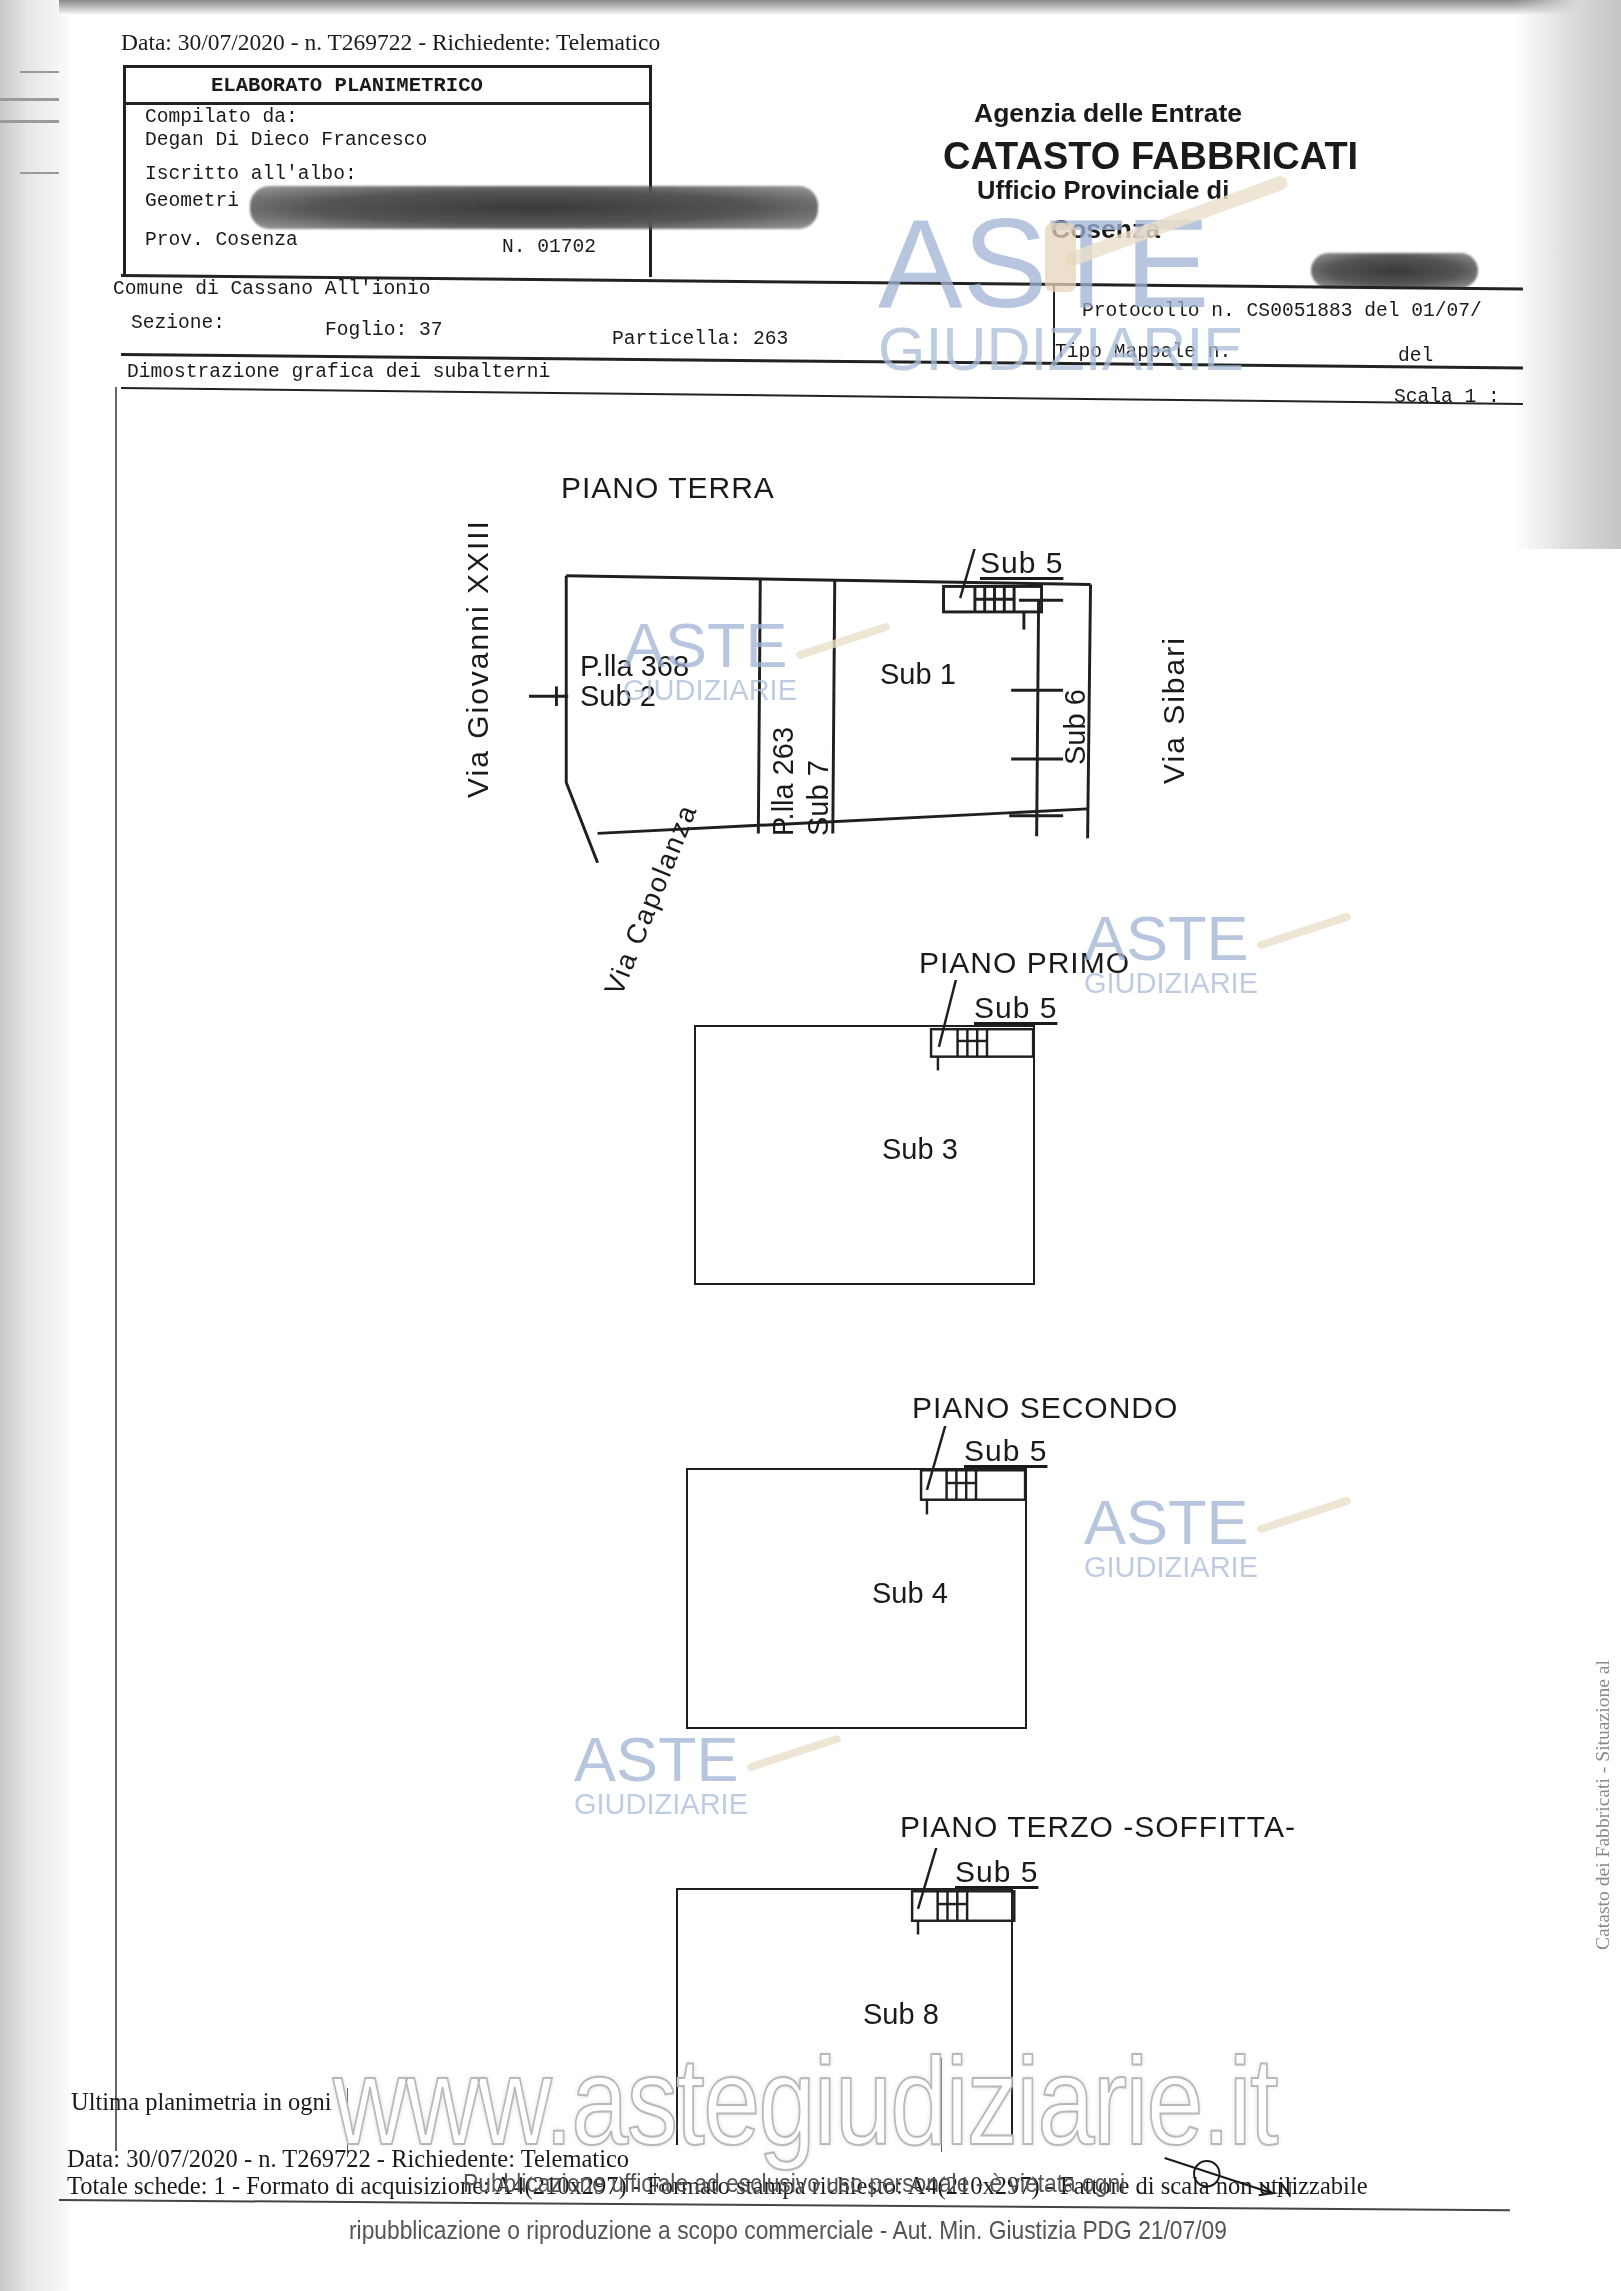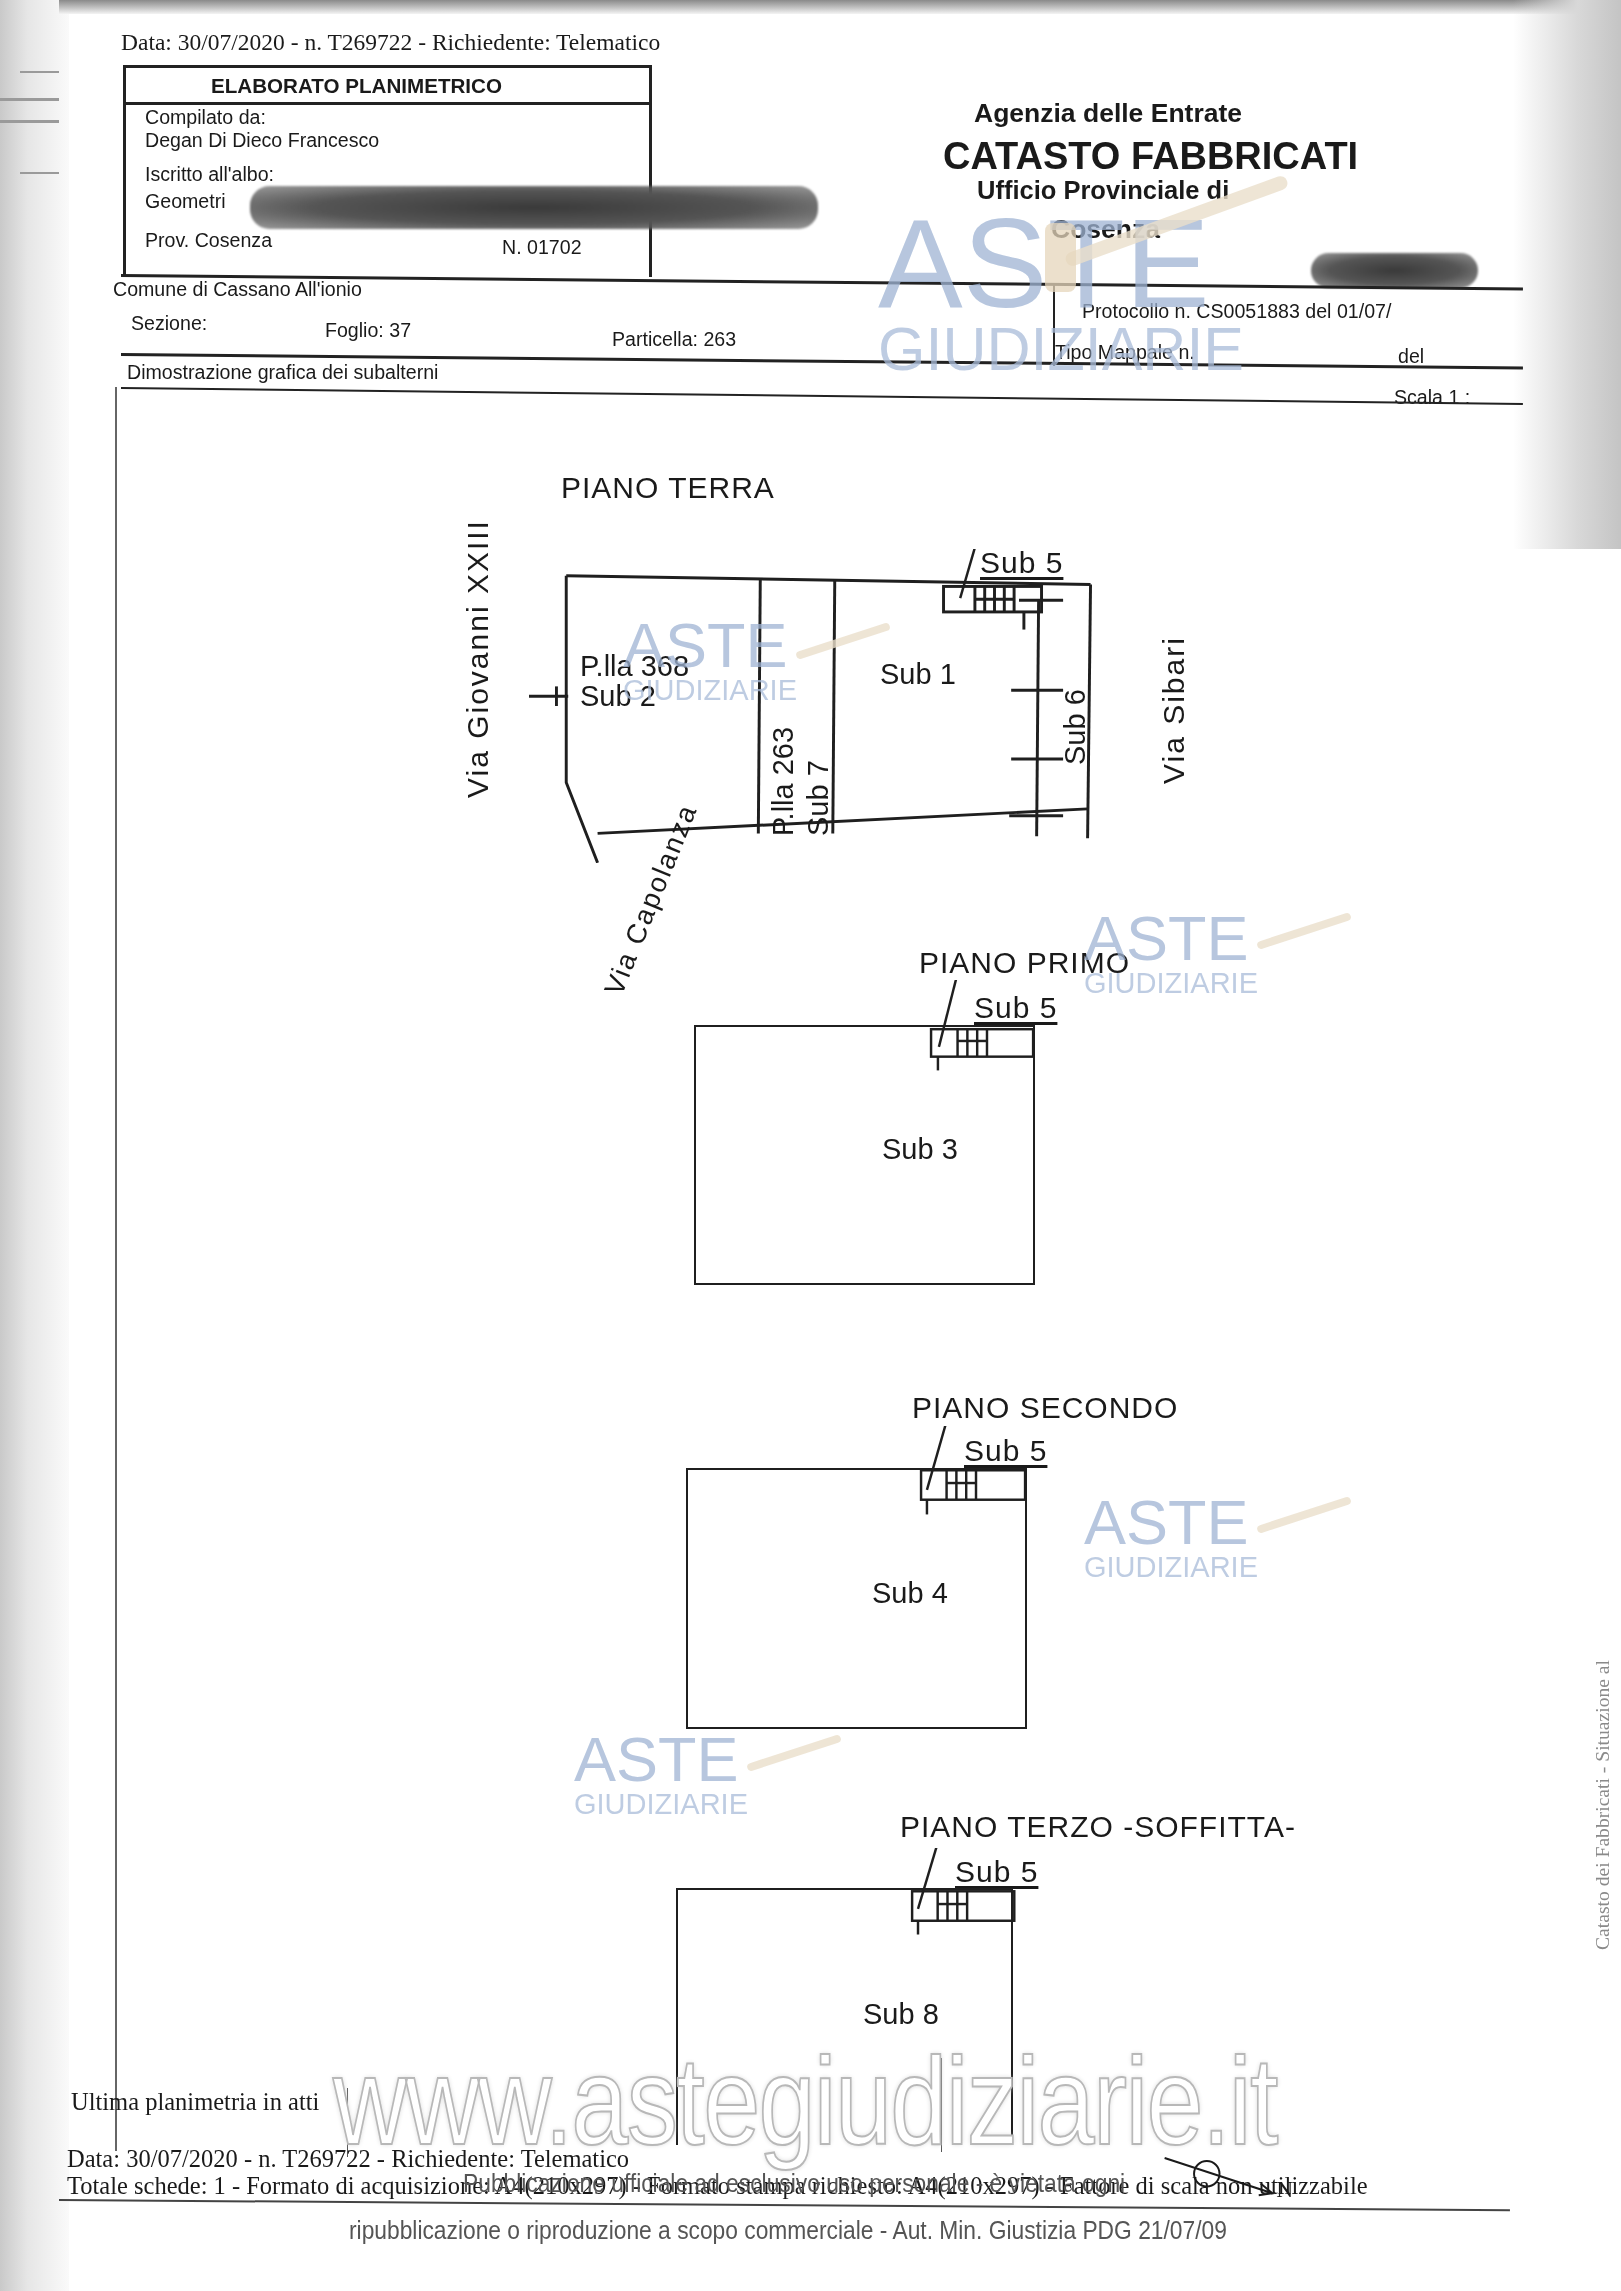--- a/index.html
+++ b/index.html
@@ -2,21 +2,21 @@
 <html><head>
 <meta charset="utf-8">
 <style>
   html, body { margin:0; padding:0; }
   body { width:1621px; height:2292px; position:relative; overflow:hidden; background:#ffffff; font-family:"Liberation Serif", serif; color:#1a1a1a; }
   .abs { position:absolute; }
   .scan-edge-left { left:0; top:0; width:69px; height:2292px; background:linear-gradient(90deg,#c9c9c9 0%,#e6e6e6 40%,#fafafa 100%); }
   .scan-edge-top { left:59px; top:0; width:1562px; height:13.7px; background:linear-gradient(180deg,#8a8a8a 0%,#bdbdbd 50%,#f4f4f4 100%); }
   .scan-edge-right { right:0; top:0; width:108px; height:549px; background:linear-gradient(90deg,rgba(255,255,255,0) 0%,#d8d8d8 60%,#c4c4c4 100%); }
   .edge-mark { height:2px; background:#9a9a9a; }
-  .mono { font-family:Liberation Sans, sans-serif; }
+  .mono { font-family:Liberation Mono, monospace; }
   .sans { font-family:"Liberation Sans", sans-serif; }
   .serif { font-family:"Liberation Serif", serif; }
   .line { position:absolute; background:#222; }
   .hdr-text { font-size:19.6px; white-space:nowrap; }
   .cad { font-family:"Liberation Sans", sans-serif; font-size:30px; letter-spacing:1px; white-space:nowrap; color:#1a1a1a;margin-top:40px; }
   .room { position:absolute; border:2.5px solid #1f1f1f; box-sizing:border-box; }
   .sublabel { font-family:"Liberation Sans", sans-serif; font-size:29px; white-space:nowrap; }
   .underline { text-decoration:underline; text-underline-offset:3.9px; }
   .wm-aste { font-family:"Liberation Sans", sans-serif; color:#9fb4d4; opacity:0.75; line-height:0.9; white-space:nowrap; }
   .wm-giud { font-family:"Liberation Sans", sans-serif; color:#a9bcd9; opacity:0.75; white-space:nowrap; }
@@ -187,21 +187,21 @@
   <div class="wm-giud" style="font-size:29px;">GIUDIZIARIE</div>
 </div>
 
 <div class="abs" style="left:1059px;top:214px;width:235px;height:13.7px;background:#eadfcb;opacity:0.8;transform:rotate(-20deg);border-radius:6.9px;"></div>
 <div class="abs" style="left:1045px;top:223px;width:31px;height:69px;background:#e6d6bb;opacity:0.75;border-radius:7.8px;"></div>
 <div class="abs" style="left:794px;top:637px;width:98px;height:7.8px;background:#eadfcb;opacity:0.8;transform:rotate(-18deg);border-radius:3.9px;"></div>
 <div class="abs" style="left:1255px;top:927px;width:98px;height:7.8px;background:#eadfcb;opacity:0.8;transform:rotate(-18deg);border-radius:3.9px;"></div>
 <div class="abs" style="left:1255px;top:1511px;width:98px;height:7.8px;background:#eadfcb;opacity:0.8;transform:rotate(-18deg);border-radius:3.9px;"></div>
 <div class="abs" style="left:745px;top:1749px;width:98px;height:7.8px;background:#eadfcb;opacity:0.8;transform:rotate(-18deg);border-radius:3.9px;"></div>
 
-<div class="abs footer-serif" style="left:71px;top:2088px;">Ultima planimetria in atti</div>
+<div class="abs footer-serif" style="left:71px;top:2088px;">Ultima planimetria in ogni</div>
 <div class="line" style="left:347px;top:2088px;width:1px;height:69px;background:#555;"></div>
 <div class="line" style="left:941px;top:2058px;width:1px;height:94px;background:#555;"></div>
 <div class="abs footer-serif" style="left:67px;top:2145px;">Data: 30/07/2020 - n. T269722 - Richiedente: Telematico</div>
 <div class="abs footer-serif" style="left:67px;top:2172px;">Totale schede: 1 - Formato di acquisizione: A4(210x297) - Formato stampa richiesto: A4(210x297) - Fattore di scala non utilizzabile</div>
 <div class="line" style="left:59px;top:2199px;width:1451px;height:2px;transform:rotate(0.4deg);transform-origin:left;background:#444;"></div>
 
 <div class="abs big-wm" style="left:333px;top:2029px;">www.astegiudiziarie.it</div>
 
 <svg class="abs" style="left:1147px;top:2154px;" width="147" height="59" viewBox="0 0 150 60">
   <circle cx="61" cy="20" r="13" stroke="#1a1a1a" stroke-width="2" fill="none"></circle>

